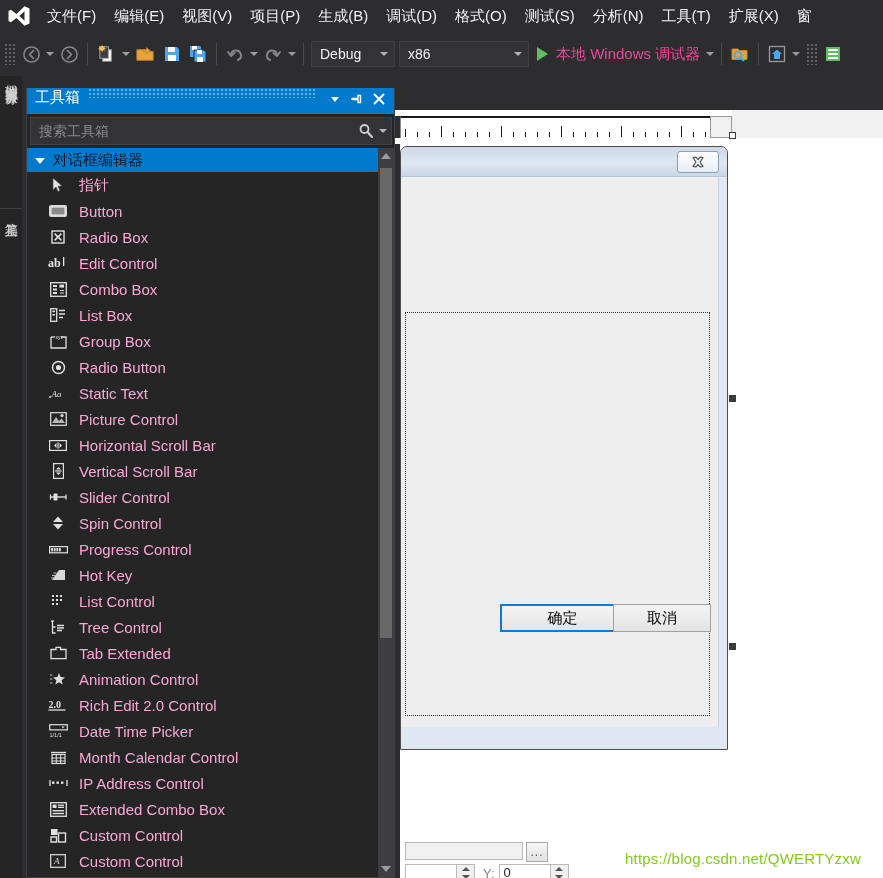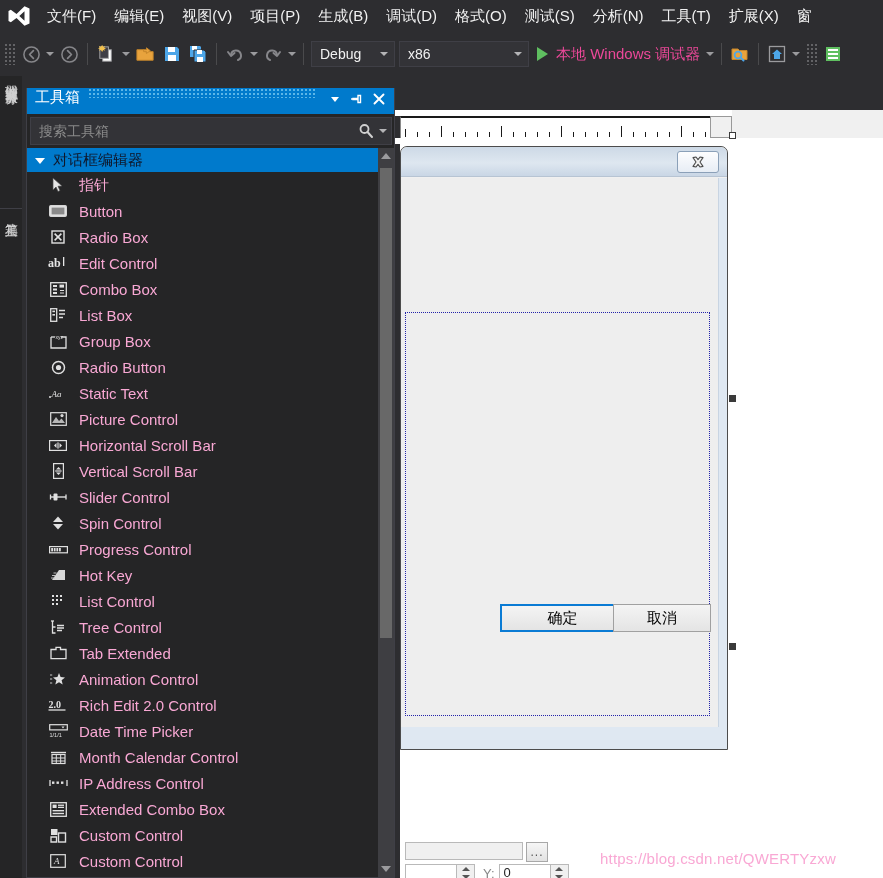--- a/index.html
+++ b/index.html
@@ -283,22 +283,22 @@
   .spin .down::after {
     content: ""; border-left: 4px solid transparent; border-right: 4px solid transparent;
     border-top: 4px solid #555;
   }
   .bs-label { font-size: 13px; color: #888; margin: 0 4px 0 8px; }
   .bs-val {
     width: 52px; height: 18px; background: #ffffff; border: 1px solid #b9b9b9;
     font-size: 13px; color: #222; padding-left: 4px; line-height: 16px;
   }
   .watermark {
-    position: absolute; left: 600px; top: 850px; font-size: 15px;
-    color: #f9a8d4; white-space: nowrap; letter-spacing: .2px;
+    position: absolute; left: 625px; top: 850px; font-size: 15px;
+    color: #84cc16; white-space: nowrap; letter-spacing: .2px;
   }
   .dark-under {
     position: absolute; left: 395px; top: 828px; width: 5px; height: 50px; background: #2d2d30;
   }
 </style>
 </head>
 <body>
 
 <div id="app">
 

